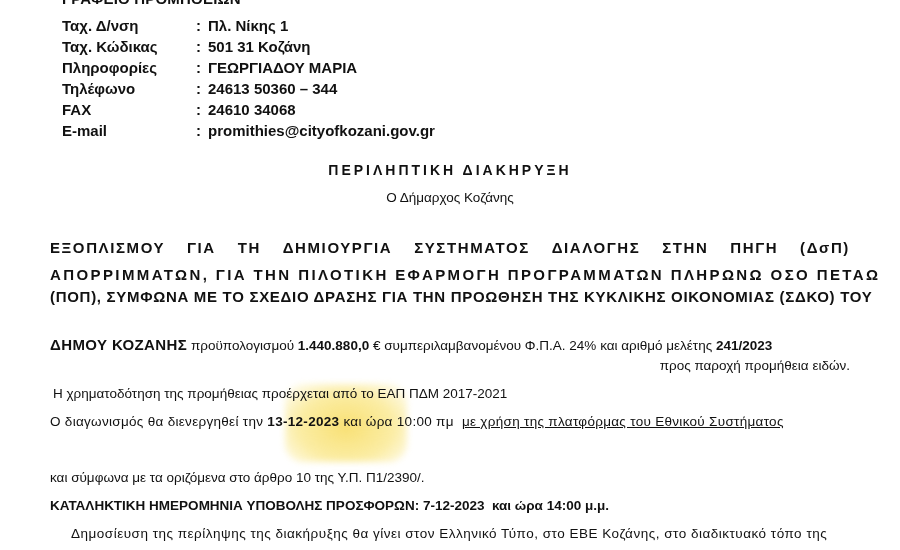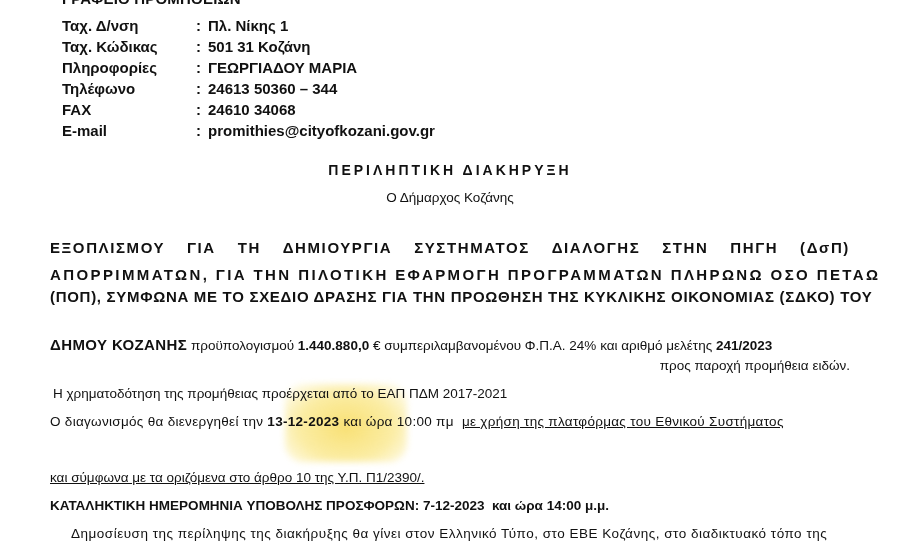--- a/index.html
+++ b/index.html
@@ -107,21 +107,21 @@
   <div class="para" style="top:386px; left:53px;">Η χρηματοδότηση της προμήθειας προέρχεται από το ΕΑΠ ΠΔΜ 2017-2021</div>
 
   <div class="para" style="top:414px; letter-spacing:0.3px;">
     <span>Ο διαγωνισμός θα διενεργηθεί την</span>
     <b>13-12-2023</b>
     <span>και ώρα 10:00 πμ</span>
     &nbsp;<span class="u">με χρήση της πλατφόρμας του Εθνικού Συστήματος</span>
   </div>
 
 
-  <div class="para" style="top:470px;text-decoration:underline;">και σύμφωνα με τα οριζόμενα στο άρθρο 10 της Υ.Π. Π1/2390/.</div>
+  <div class="para" style="top:470px;">και σύμφωνα με τα οριζόμενα στο άρθρο 10 της Υ.Π. Π1/2390/.</div>
 
   <div class="para" style="top:498px; font-weight:bold;">
     <span>ΚΑΤΑΛΗΚΤΙΚΗ ΗΜΕΡΟΜΗΝΙΑ ΥΠΟΒΟΛΗΣ ΠΡΟΣΦΟΡΩΝ:</span>
     <span style="white-space:pre">7-12-2023  και ώρα 14:00 μ.μ.</span>
   </div>
 
   <div class="para" style="top:526px; letter-spacing:0.5px;margin-left:21px;">Δημοσίευση της περίληψης της διακήρυξης θα γίνει στον Ελληνικό Τύπο, στο ΕΒΕ Κοζάνης, στο διαδικτυακό τόπο της</div>
 </div>
 
 </body></html>

